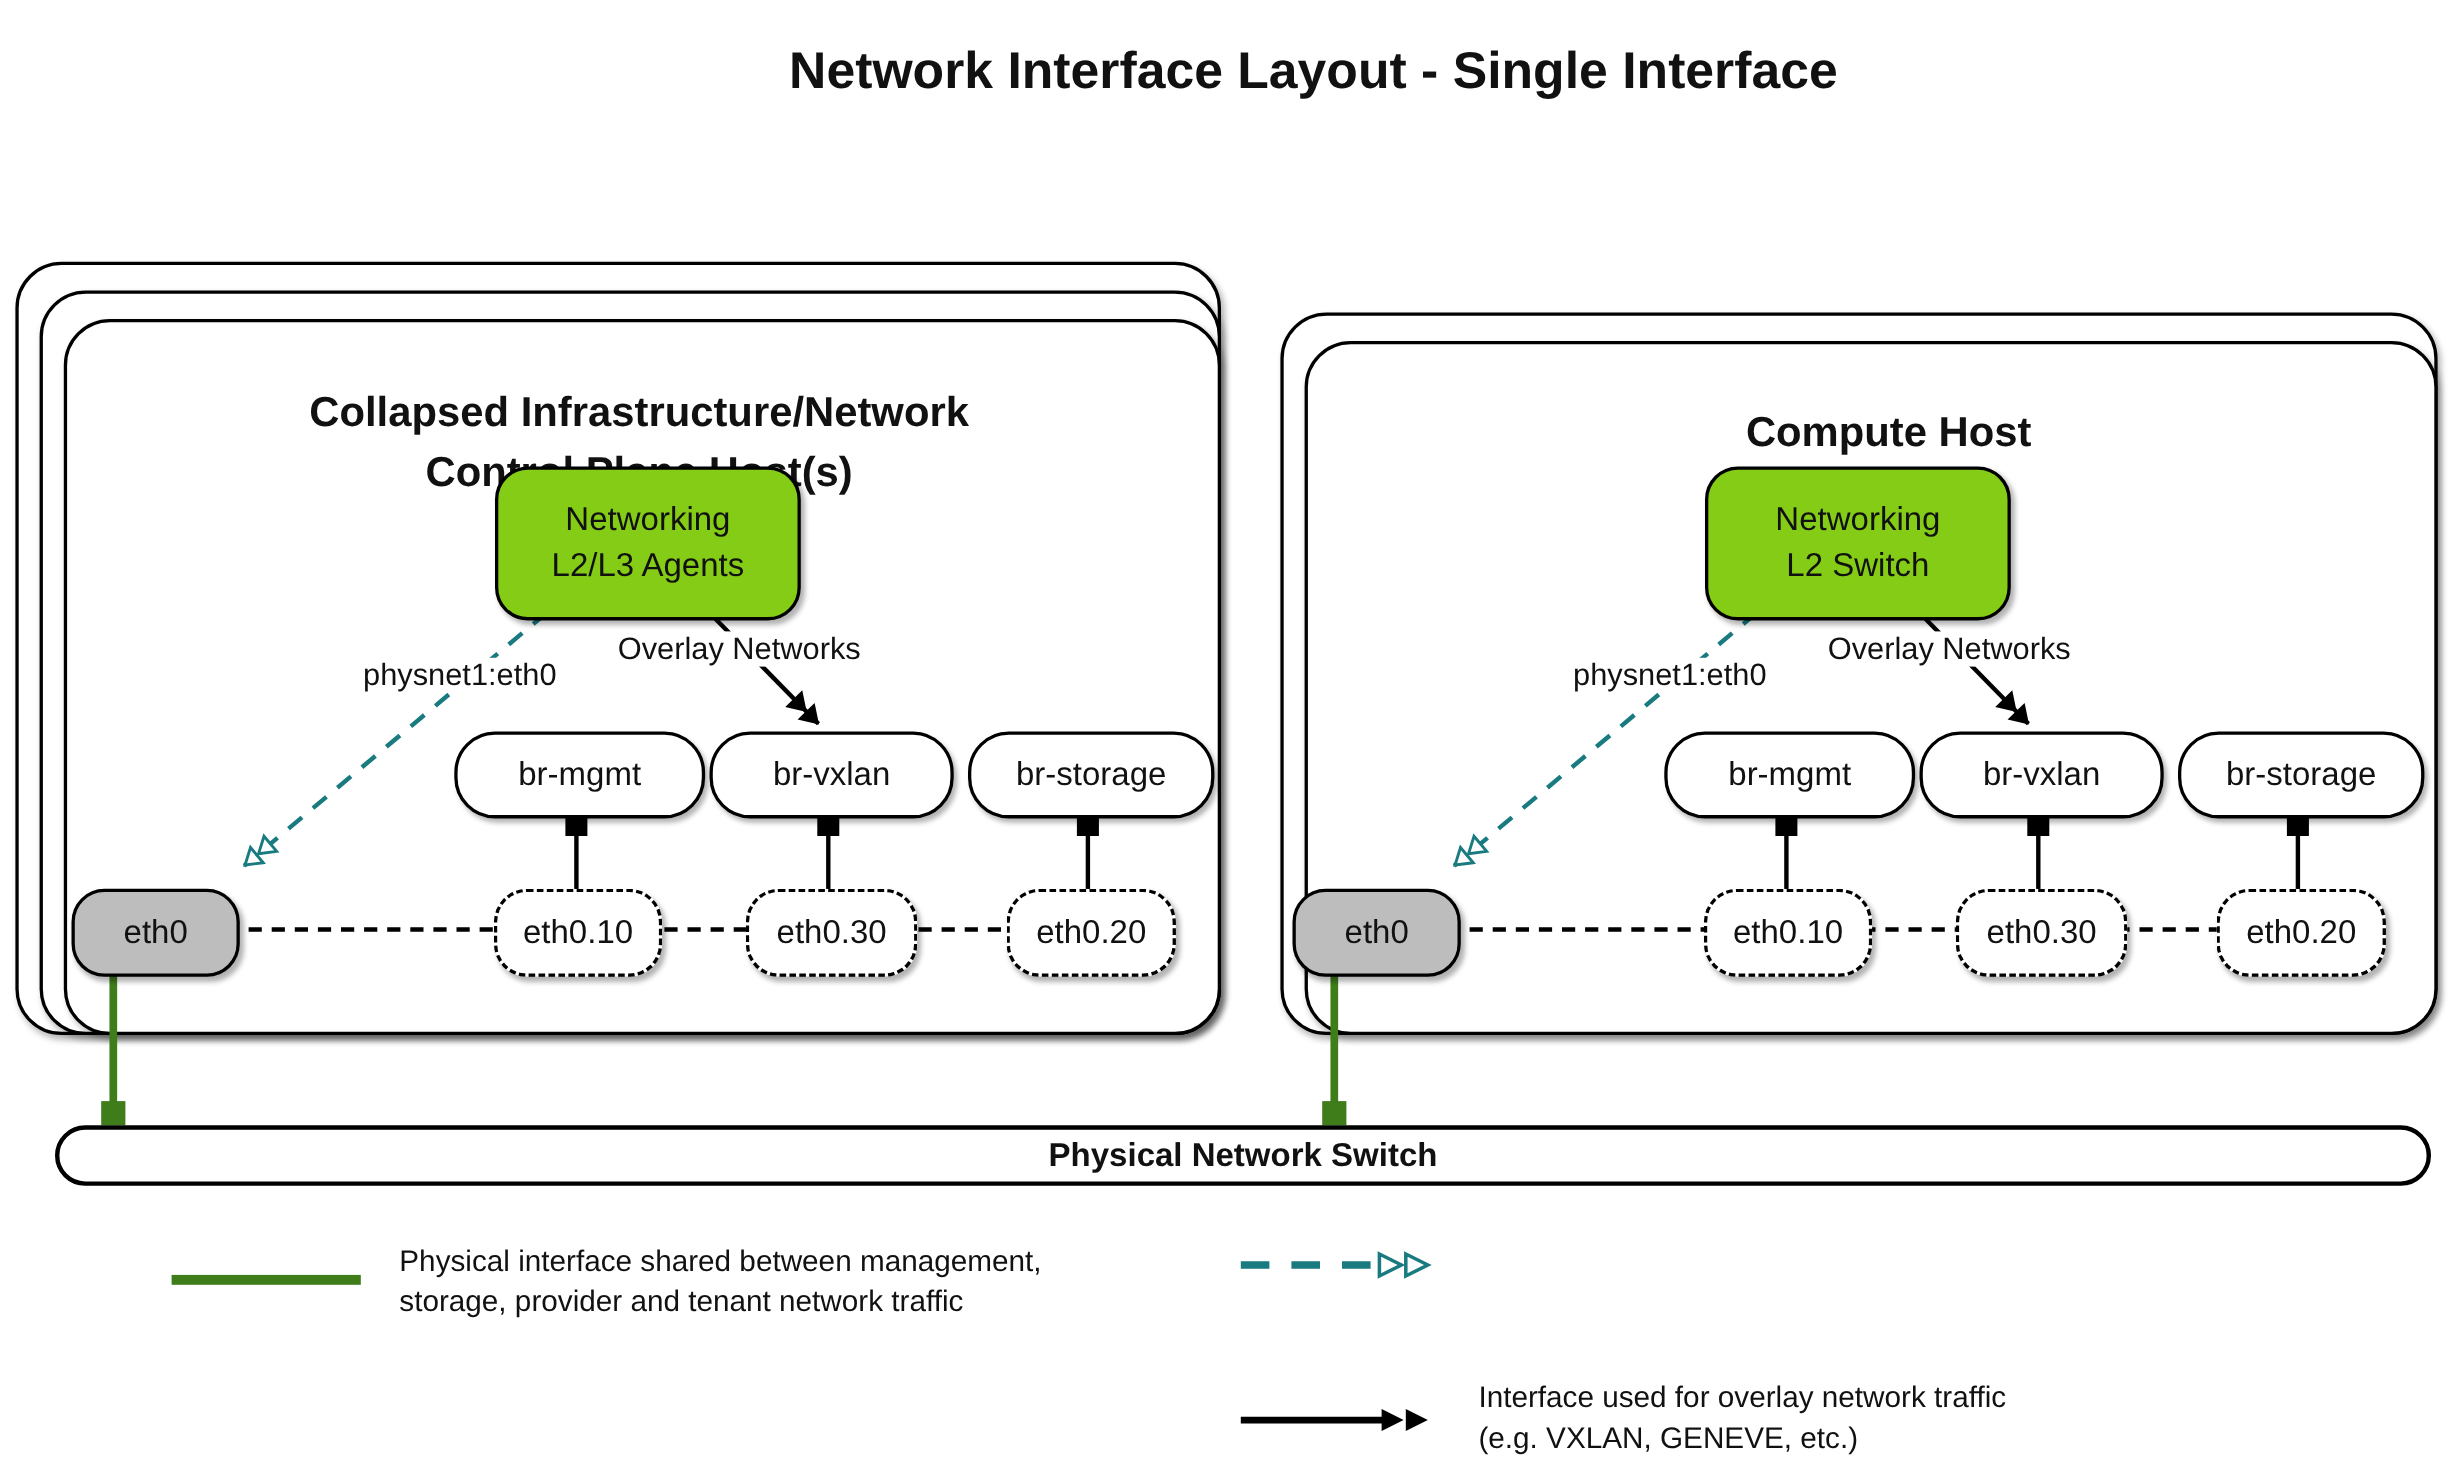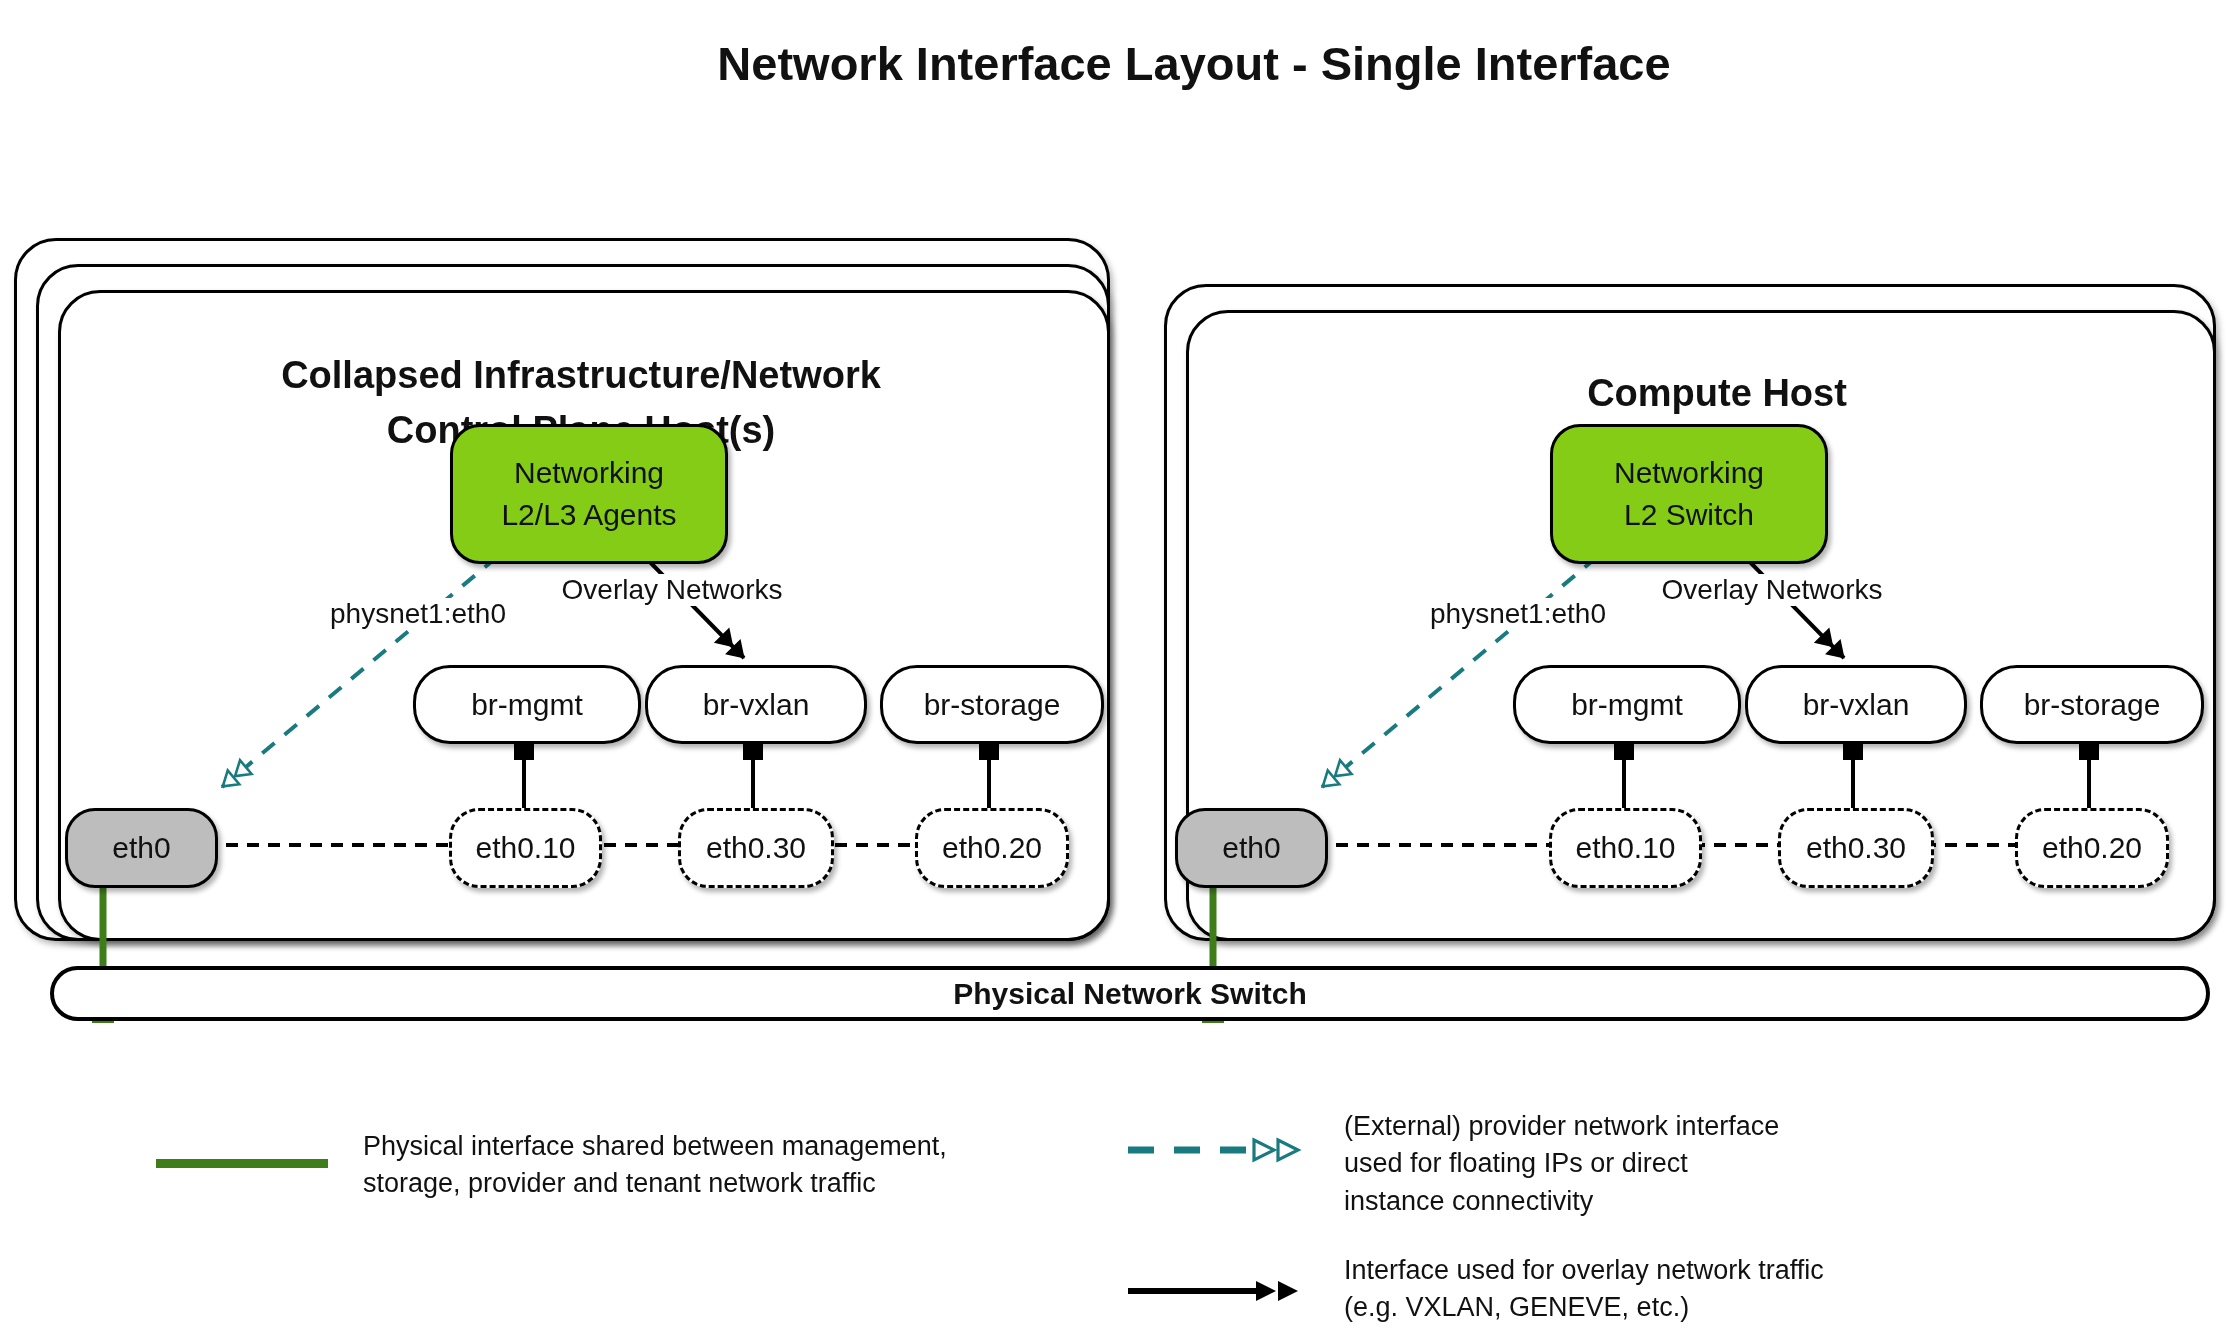--- a/index.html
+++ b/index.html
@@ -31,21 +31,21 @@
   }
   .bridge{height:73px;border-radius:37px;}
   .ifnode{height:74px;border-radius:30px;}
   .phys{background:#bdbdbd;}
   .vlan{border-style:dashed;}
   .conn-label{
     position:absolute;font-size:28px;background:#fff;padding:0 4px;white-space:nowrap;
     transform:translateX(-50%);
   }
   .switch-bar{
-    position:absolute;left:50px;top:966px;width:2160px;height:55px;
+    position:absolute;left:50px;top:1023px;width:2160px;height:55px;
     border:4px solid #000;border-radius:32px;background:#fff;box-sizing:border-box;
     display:flex;align-items:center;justify-content:center;
     font-size:30px;font-weight:bold;
   }
   svg.overlay{position:absolute;left:0;top:0;}
   .legend-text{position:absolute;font-size:27px;line-height:1.38;white-space:nowrap;}
   .legend-swatch-line{position:absolute;background:#3f7d1b;}
   .z1{z-index:1;} .z2{z-index:2;} .z3{z-index:3;} .z4{z-index:4;}
 </style>
 </head>
@@ -195,25 +195,20 @@
   <div class="legend-text z3" style="left:363px;top:1128px;">
     <div>Physical interface shared between management,</div>
     <div>storage, provider and tenant network traffic</div>
   </div>
 
   <svg class="abs z3" style="left:1126px;top:1137px;" width="186" height="26" viewBox="0 0 186 26">
     <line x1="2" y1="13" x2="128" y2="13" stroke="#197b80" stroke-width="7" stroke-dasharray="26 20"></line>
     <path d="M128,3 L148,13 L128,23 Z" fill="#fff" stroke="#197b80" stroke-width="3.2"></path>
     <path d="M152,3 L172,13 L152,23 Z" fill="#fff" stroke="#197b80" stroke-width="3.2"></path>
   </svg>
-  <div class="legend-text z3" style="left:1344px;top:1108px;">
-    <div>(External) provider network interface</div>
-    <div>used for floating IPs or direct</div>
-    <div>instance connectivity</div>
-  </div>
 
   <svg class="abs z3" style="left:1126px;top:1278px;" width="186" height="26" viewBox="0 0 186 26">
     <line x1="2" y1="13" x2="140" y2="13" stroke="#000" stroke-width="6"></line>
     <path d="M130,3 L150,13 L130,23 Z" fill="#000"></path>
     <path d="M152,3 L172,13 L152,23 Z" fill="#000"></path>
   </svg>
   <div class="legend-text z3" style="left:1344px;top:1252px;">
     <div>Interface used for overlay network traffic</div>
     <div>(e.g. VXLAN, GENEVE, etc.)</div>
   </div>

